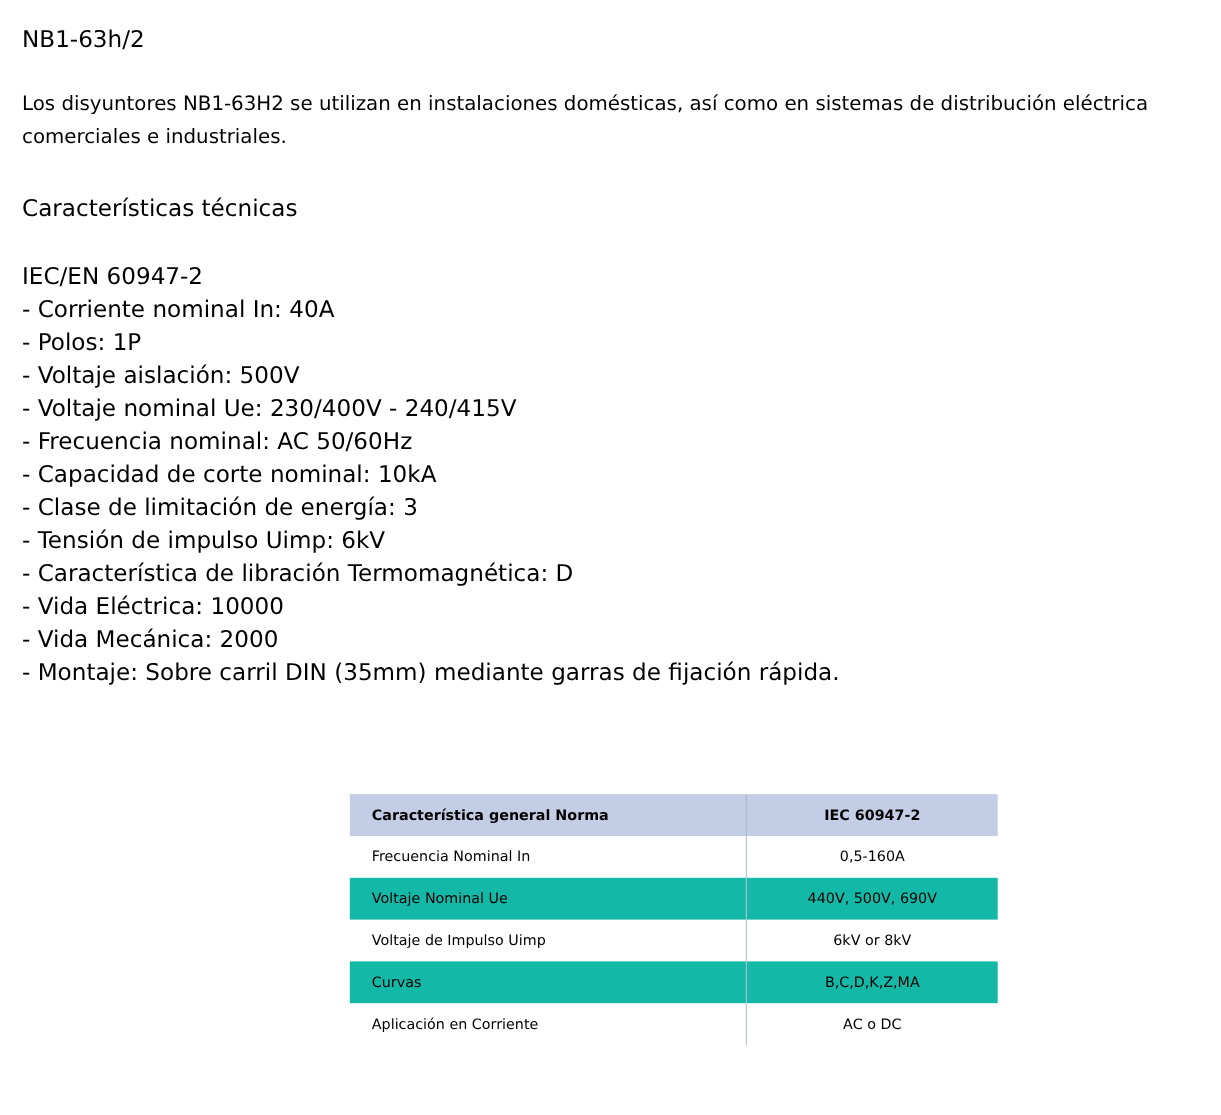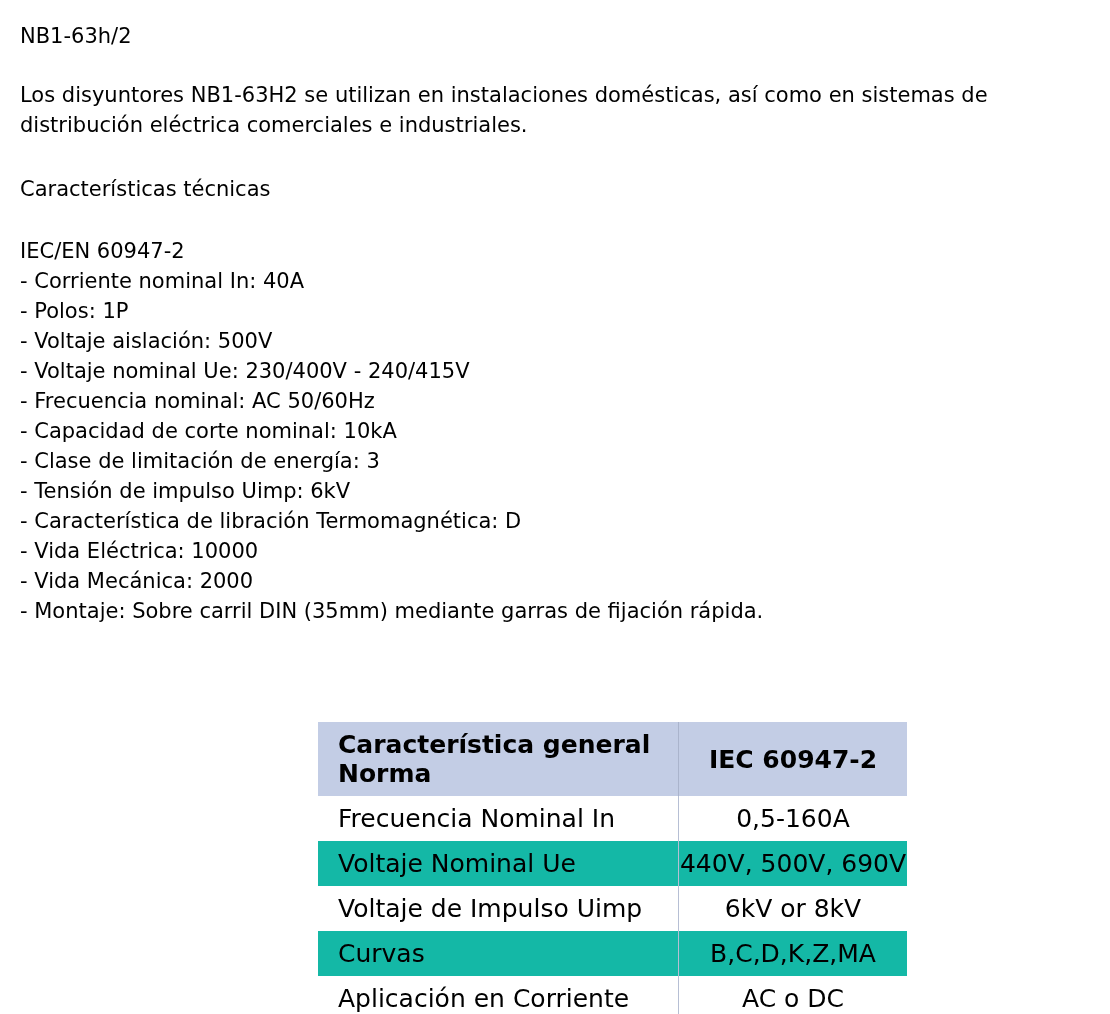--- a/index.html
+++ b/index.html
@@ -18,21 +18,21 @@
   .page {
     padding: 22px 28px 0 20px;
     box-sizing: border-box;
   }
   .title {
     font-size: 21px;
     line-height: 28px;
     margin: 0 0 30px 0;
   }
   .intro {
-    font-size: 21px;
+    font-size: 18px;
     line-height: 30px;
     margin: 0 0 34px 0;
     max-width: 1060px;
   }
   .section-head {
     font-size: 21px;
     line-height: 30px;
     margin: 0 0 32px 0;
   }
   .spec-standard {
@@ -55,21 +55,21 @@
     display: flex;
     justify-content: flex-start;
     padding-left: 298px;
   }
   table.spec-table {
     border-collapse: collapse;
     width: 542px;
     table-layout: fixed;
   }
   table.spec-table td {
-    font-size: 25px;
+    font-size: 13px;
     padding: 8px 0 8px 0;
     vertical-align: middle;
     height: 22px;
   }
   table.spec-table td.c1 {
     width: 340px;
     padding-left: 20px;
     text-align: left;
     border-right: 1px solid #b6bfd4;
   }

